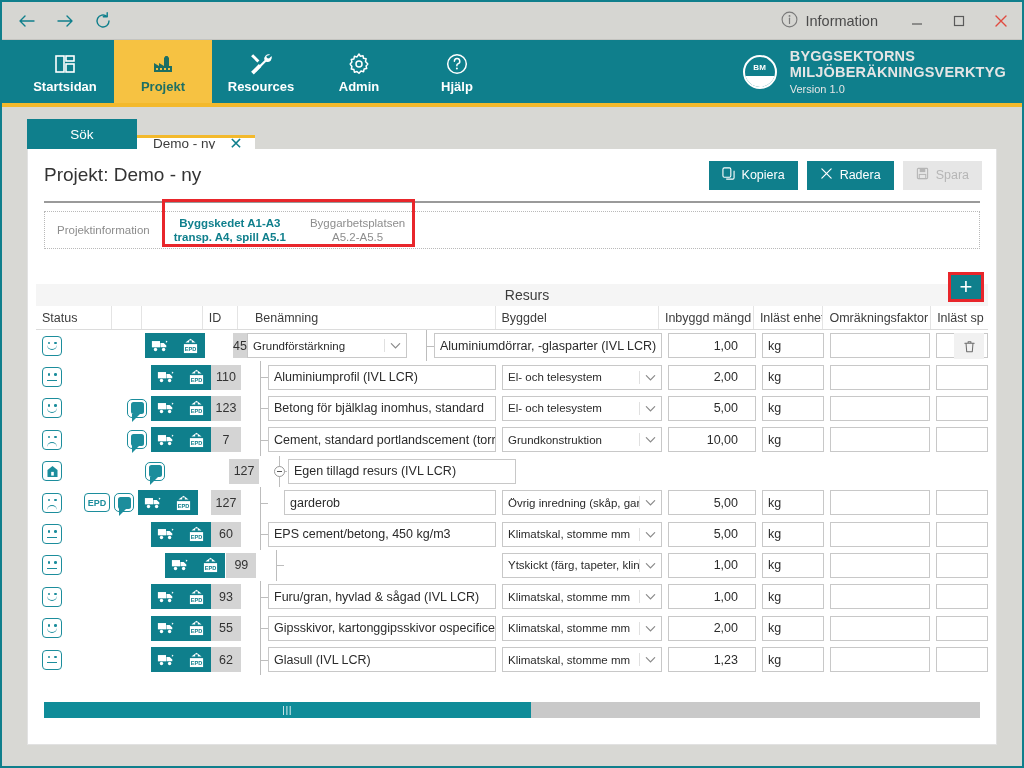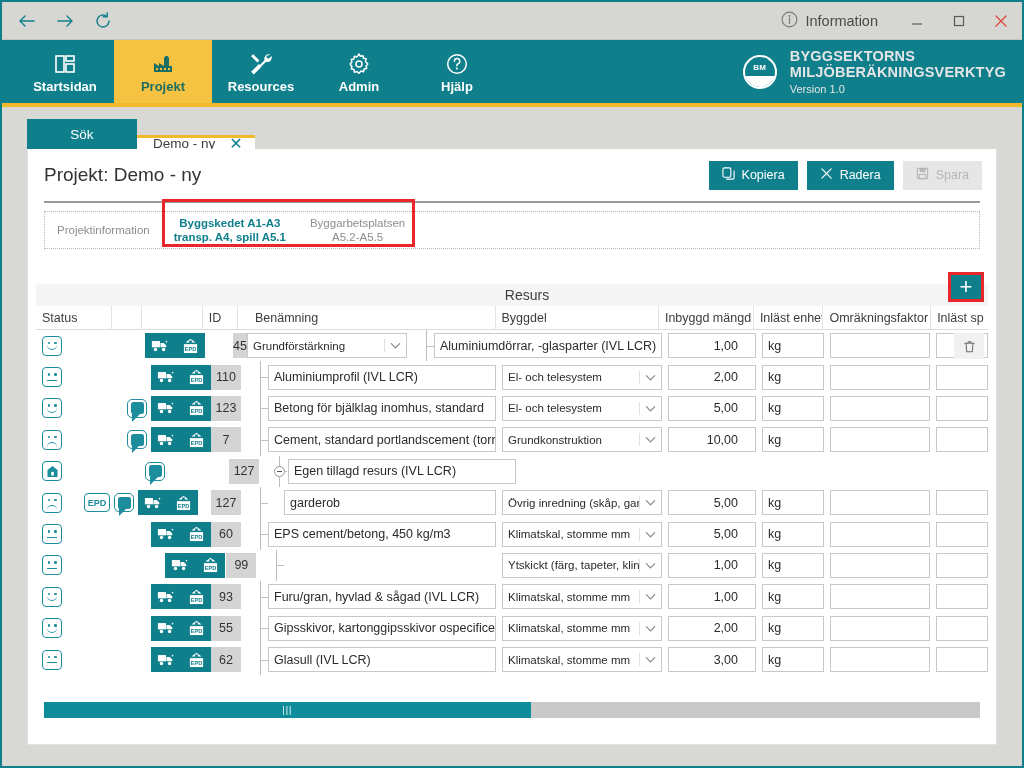--- a/index.html
+++ b/index.html
@@ -1181,21 +1181,21 @@
               <div class="selin" style="width:160px">
                 <span class="sv">Klimatskal, stomme mm</span>
                 <span class="chev">
                   <svg width="13" height="13" viewBox="0 0 14 14">
                     <path d="M2.5 5l4.5 4.5L11.5 5" stroke="#8a8a8a" stroke-width="1.3" fill="none" stroke-linecap="round"></path>
                   </svg>
                 </span>
               </div>
             </div>
             <div class="cell c-mangd pl">
-              <div class="txtin num" style="width:88px">3,00</div>
+              <div class="txtin num" style="width:88px">1,23</div>
             </div>
             <div class="cell c-enhet pl">
               <div class="txtin" style="width:62px">kg</div>
             </div>
             <div class="cell c-omr pl">
               <div class="txtin num" style="width:100px"></div>
             </div>
             <div class="cell c-spill pl">
               <div class="txtin num" style="width:70px"></div>
             </div>

